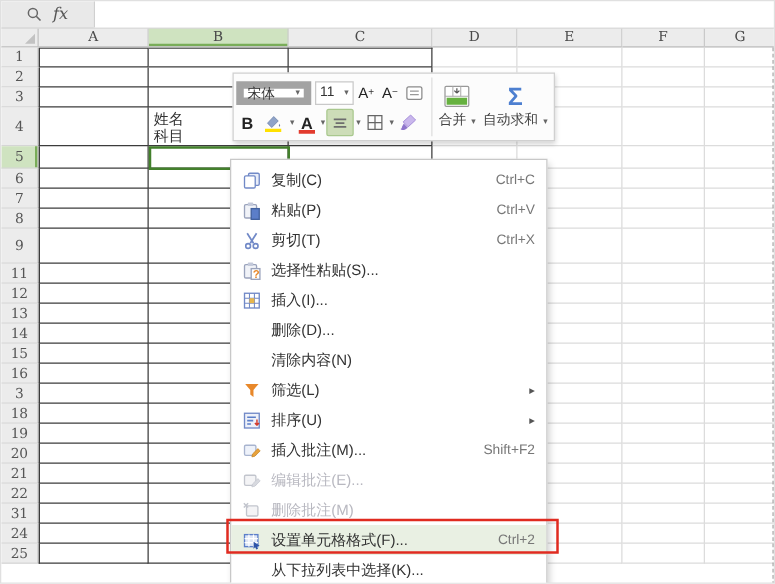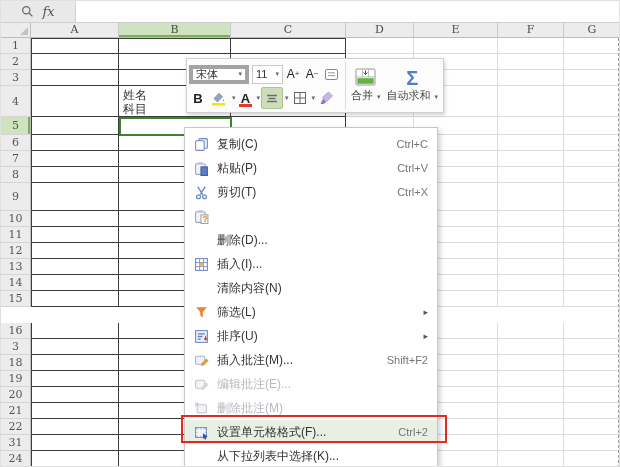--- a/index.html
+++ b/index.html
@@ -42,21 +42,21 @@
   .sel-cell{position:absolute;left:118px;top:116px;width:113px;height:19px;box-sizing:border-box;
             border:2px solid var(--selection_green,#43802c);pointer-events:auto;}
   .pagebreak{position:absolute;left:617px;top:37px;height:430px;border-left:1px dashed #9a9a9a;}
   
   .mtb{position:absolute;left:185px;top:57px;width:258px;height:55px;background:#fcfcfc;
        border:1px solid #d0d0d0;box-shadow:1px 2px 4px rgba(0,0,0,.18);display:flex;box-sizing:border-box;z-index:5;}
   .mtb-left{width:158px;padding:3px 2px;box-sizing:border-box;}
   .mtb-sep{width:1px;background:#ddd;margin:3px 0;}
   .mtb-right{flex:1;display:flex;align-items:stretch;justify-content:space-around;padding:2px 2px;}
   .mtb-row{display:flex;align-items:center;height:24px;gap:1px;}
-  .mtb-fontbox{width:60px;height:19px;border:4px solid #a3a3a3;display:flex;align-items:center;
+  .mtb-fontbox{width:60px;height:19px;border:6px solid #a3a3a3;display:flex;align-items:center;
                justify-content:space-between;padding:0 3px;box-sizing:border-box;background:#fff;}
   .mtb-sizebox{width:31px;height:19px;border:1px solid #c9c9c9;display:flex;align-items:center;
                justify-content:space-between;padding:0 3px;box-sizing:border-box;background:#fff;margin-left:2px;}
   .mtb-btn{height:20px;min-width:18px;display:flex;align-items:center;justify-content:center;
            border-radius:2px;cursor:default;position:relative;}
   .mtb-btn .sup{font-size:8px;vertical-align:super;line-height:6px;}
   .boldA{font-weight:bold;font-size:13px;color:#222;}
   .fsA{font-size:12px;color:#222;}
   .mini-caret{font-size:7px;color:#666;margin-left:1px;}
   .hl-green{background:#cdddb8;border:1px solid #a9c88e;}
@@ -193,30 +193,20 @@
         <div class="rowhead">9</div>
         <div class="cell tbl tbl-l" style="width: 88px;"></div>
         <div class="cell tbl" style="width: 112px;"></div>
         <div class="cell tbl" style="width: 115px;"></div>
         <div class="cell" style="width: 68px;"></div>
         <div class="cell" style="width: 84px;"></div>
         <div class="cell" style="width: 66px;"></div>
         <div class="cell" style="width: 57px;"></div>
       </div>
       <div class="grow" style="height: 16px;">
-        <div class="rowhead">10</div>
-        <div class="cell tbl tbl-l" style="width: 88px;"></div>
-        <div class="cell tbl" style="width: 112px;"></div>
-        <div class="cell tbl" style="width: 115px;"></div>
-        <div class="cell" style="width: 68px;"></div>
-        <div class="cell" style="width: 84px;"></div>
-        <div class="cell" style="width: 66px;"></div>
-        <div class="cell" style="width: 57px;"></div>
-      </div>
-      <div class="grow" style="height: 16px;">
         <div class="rowhead">11</div>
         <div class="cell tbl tbl-l" style="width: 88px;"></div>
         <div class="cell tbl" style="width: 112px;"></div>
         <div class="cell tbl" style="width: 115px;"></div>
         <div class="cell" style="width: 68px;"></div>
         <div class="cell" style="width: 84px;"></div>
         <div class="cell" style="width: 66px;"></div>
         <div class="cell" style="width: 57px;"></div>
       </div>
       <div class="grow" style="height: 16px;">
@@ -252,21 +242,21 @@
       <div class="grow" style="height: 16px;">
         <div class="rowhead">15</div>
         <div class="cell tbl tbl-l" style="width: 88px;"></div>
         <div class="cell tbl" style="width: 112px;"></div>
         <div class="cell tbl" style="width: 115px;"></div>
         <div class="cell" style="width: 68px;"></div>
         <div class="cell" style="width: 84px;"></div>
         <div class="cell" style="width: 66px;"></div>
         <div class="cell" style="width: 57px;"></div>
       </div>
-      <div class="grow" style="height: 16px; margin-top: 16px;">
+      <div class="grow" style="height: 16px;">
         <div class="rowhead">16</div>
         <div class="cell tbl tbl-l" style="width: 88px;"></div>
         <div class="cell tbl" style="width: 112px;"></div>
         <div class="cell tbl" style="width: 115px;"></div>
         <div class="cell" style="width: 68px;"></div>
         <div class="cell" style="width: 84px;"></div>
         <div class="cell" style="width: 66px;"></div>
         <div class="cell" style="width: 57px;"></div>
       </div>
       <div class="grow" style="height: 16px;">
@@ -483,40 +473,41 @@
       </div>
       <div class="citem">
         <span class="cicon">
           <svg width="15" height="15" viewBox="0 0 14 14">
             <rect x="1.5" y="2.5" width="9" height="10" rx="1" fill="#f1f3f8" stroke="#9aa3bc"></rect>
             <rect x="4" y="1" width="4" height="2.5" rx="0.5" fill="#c3c9da"></rect>
             <rect x="6.5" y="5.5" width="6.5" height="8" fill="#fff" stroke="#9aa3bc"></rect>
             <text x="7.6" y="12.3" font-size="8.5" fill="#e8892c" font-weight="bold">?</text>
           </svg>
         </span>
-        <span class="cspace"></span>
-      </div>
-      <div class="citem">
-        <span class="cicon"></span>
-        <span class="clabel">删除(D)...</span>
+        <span class="clabel">选择性粘贴(S)...</span>
         <span class="cspace"></span>
       </div>
       <div class="citem">
         <span class="cicon">
           <svg width="15" height="15" viewBox="0 0 14 14">
             <rect x="1.5" y="1.5" width="11" height="11" fill="#fff" stroke="#7189c7"></rect>
             <path d="M1.5 5.2 H12.5 M1.5 8.9 H12.5 M5.2 1.5 V12.5 M8.9 1.5 V12.5" stroke="#7189c7" stroke-width="0.8"></path>
             <rect x="5.2" y="5.2" width="3.7" height="3.7" fill="#e8b64c"></rect>
           </svg>
         </span>
         <span class="clabel">插入(I)...</span>
         <span class="cspace"></span>
       </div>
       <div class="citem">
         <span class="cicon"></span>
+        <span class="clabel">删除(D)...</span>
+        <span class="cspace"></span>
+      </div>
+      <div class="citem">
+        <span class="cicon"></span>
         <span class="clabel">清除内容(N)</span>
         <span class="cspace"></span>
       </div>
       <div class="citem">
         <span class="cicon">
           <svg width="15" height="15" viewBox="0 0 14 14">
             <path d="M2 2 h10 l-3.8 4.5 v5.2 l-2.4 -1.9 v-3.3 z" fill="#e8882a"></path>
           </svg>
         </span>
         <span class="clabel">筛选(L)</span>

